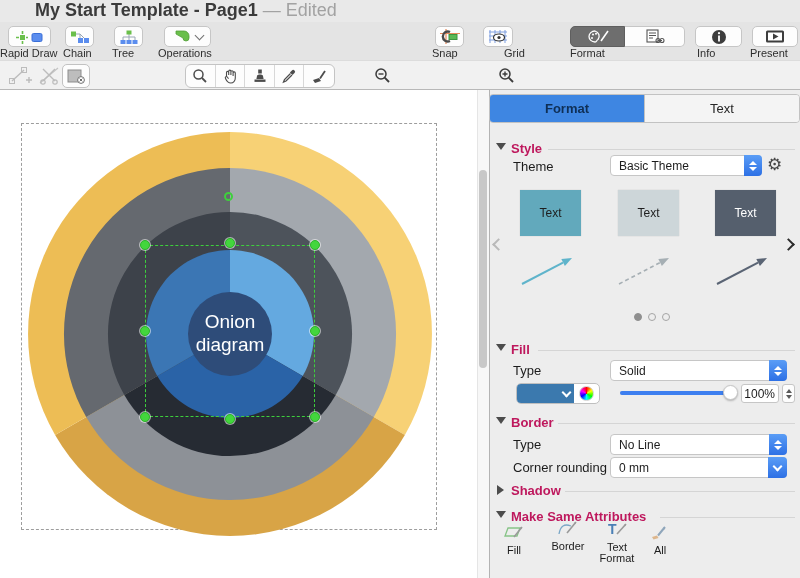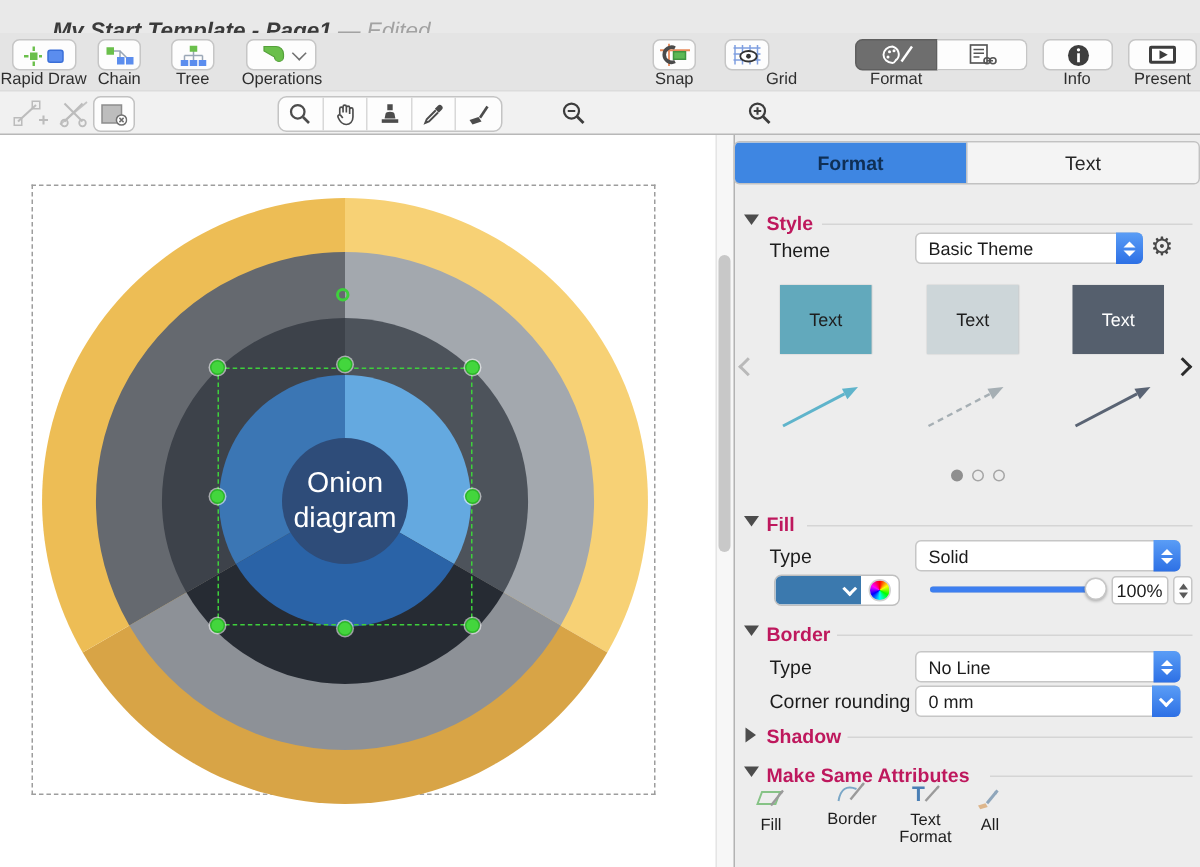--- a/index.html
+++ b/index.html
@@ -1,28 +1,28 @@
 <!DOCTYPE html>
 <html><head>
 <meta charset="utf-8">
 <style>
   * { margin:0; padding:0; box-sizing:border-box; }
   html,body { width:800px; height:578px; font-family:"Liberation Sans", sans-serif; }
   #app { position:relative; width:800px; height:578px; background:#fff; overflow:hidden; }
 
   
   .titlebar { position:absolute; left:0; top:0; width:800px; height:22px; background:#e9e9e9; }
-  .title-text { position:absolute; left:35px; top:12px; font-size:15px; color:#3b3b3b; font-weight:bold; white-space:nowrap;font-style:italic; }
+  .title-text { position:absolute; left:35px; top:0; font-size:18px; color:#3b3b3b; font-weight:bold; white-space:nowrap; }
   .title-edited { color:#a2a2a2; font-weight:normal; }
   .toolbar1 { position:absolute; left:0; top:22px; width:800px; height:38px; background:#e4e4e4; }
   .toolbar2 { position:absolute; left:0; top:60px; width:800px; height:30px; background:#f1f1f1; border-top:1px solid #dcdcdc; border-bottom:1px solid #b8b8b8; }
 
   .tb-btn { position:absolute; top:4px; height:21px; background:#fdfdfd; border:1px solid #c6c6c6; border-radius:5px; display:flex; align-items:center; justify-content:center; }
   .tb-btn.dark { background:#6e6e6e; border-color:#5f5f5f; }
-  .tb-label { position:absolute; top:25px; font-size:11px; color:#2e2e2e; text-align:center; white-space:nowrap; }
+  .tb-label { position:absolute; top:25px; font-size:11px; color:#2e2e2e; white-space:nowrap; }
 
   .seg-ctl { position:absolute; left:185px; top:3px; width:150px; height:24px; background:#fdfdfd; border:1px solid #c4c4c4; border-radius:6px; display:flex; }
   .seg-cell { width:30px; height:100%; display:flex; align-items:center; justify-content:center; border-right:1px solid #d8d8d8; }
   .seg-cell:last-child { border-right:none; }
 
   .ghost-icon { position:absolute; top:5px; }
 
   .mini-btn { position:absolute; left:62px; top:3px; width:28px; height:24px; background:#fdfdfd; border:1px solid #c2c2c2; border-radius:5px; display:flex; align-items:center; justify-content:center; }
 
   .zoom-slider-track { position:absolute; left:398px; top:73px; width:90px; height:4px; background:#c9c9c9; border-radius:2px; }

